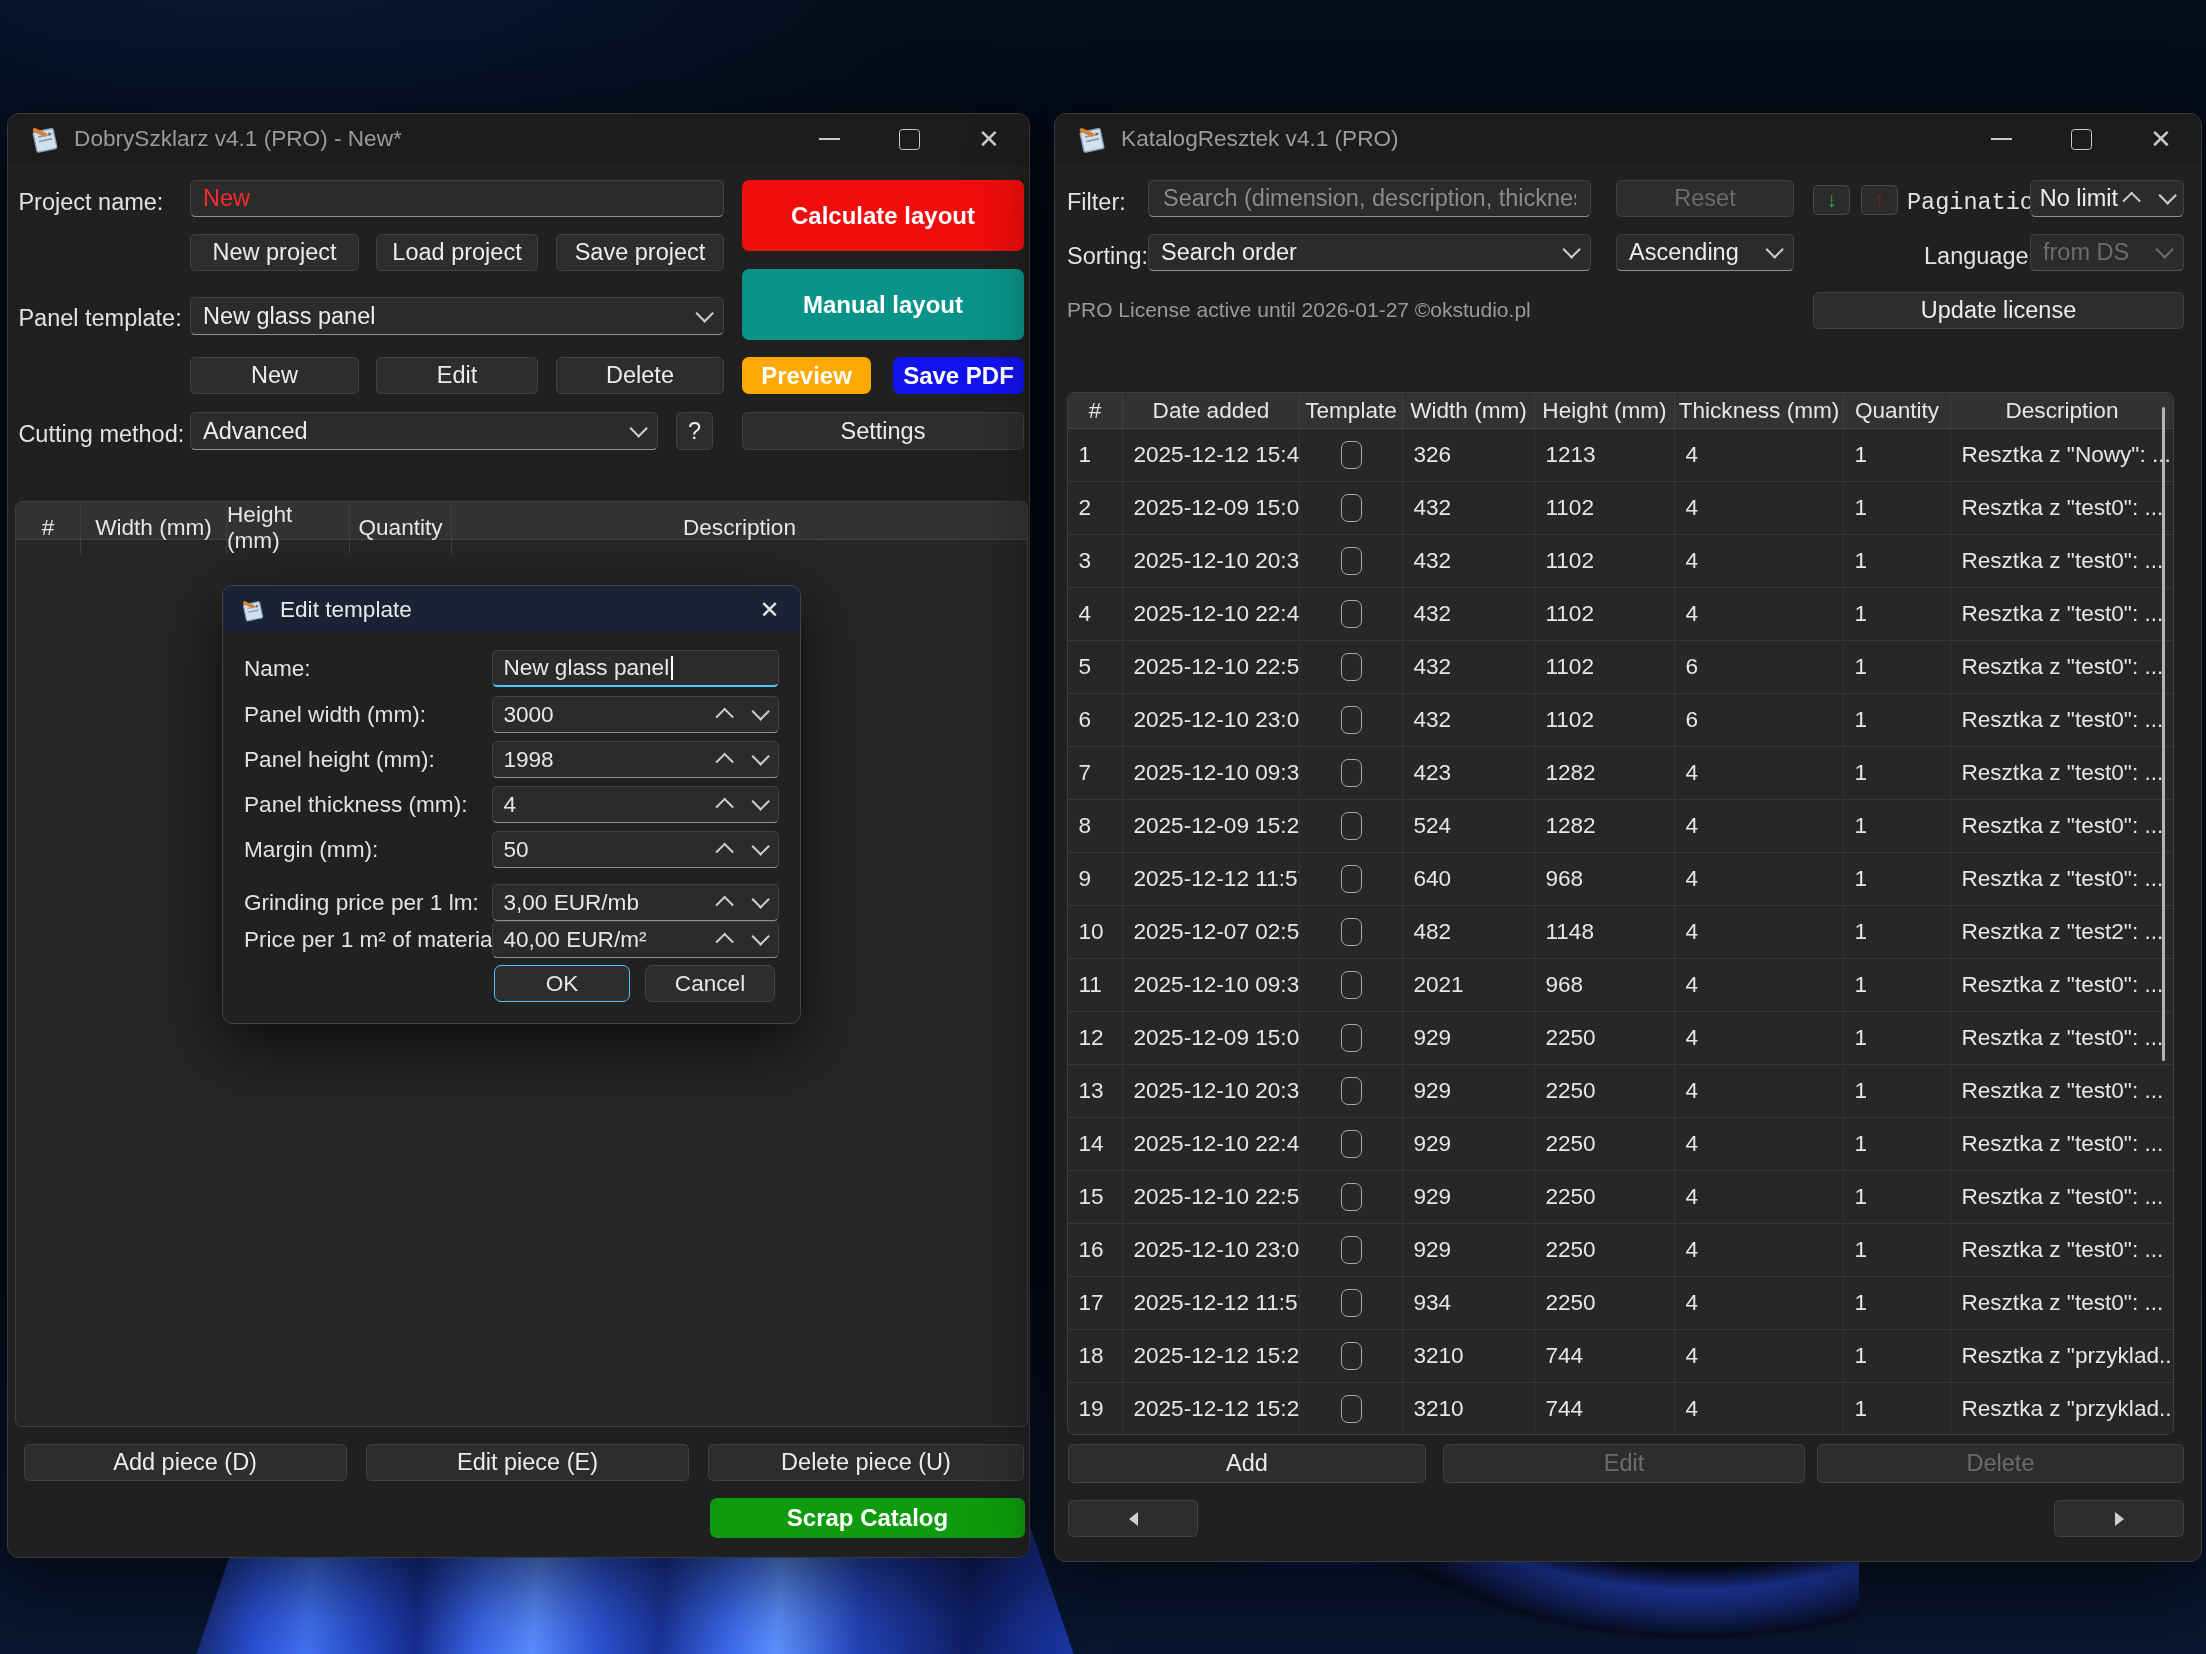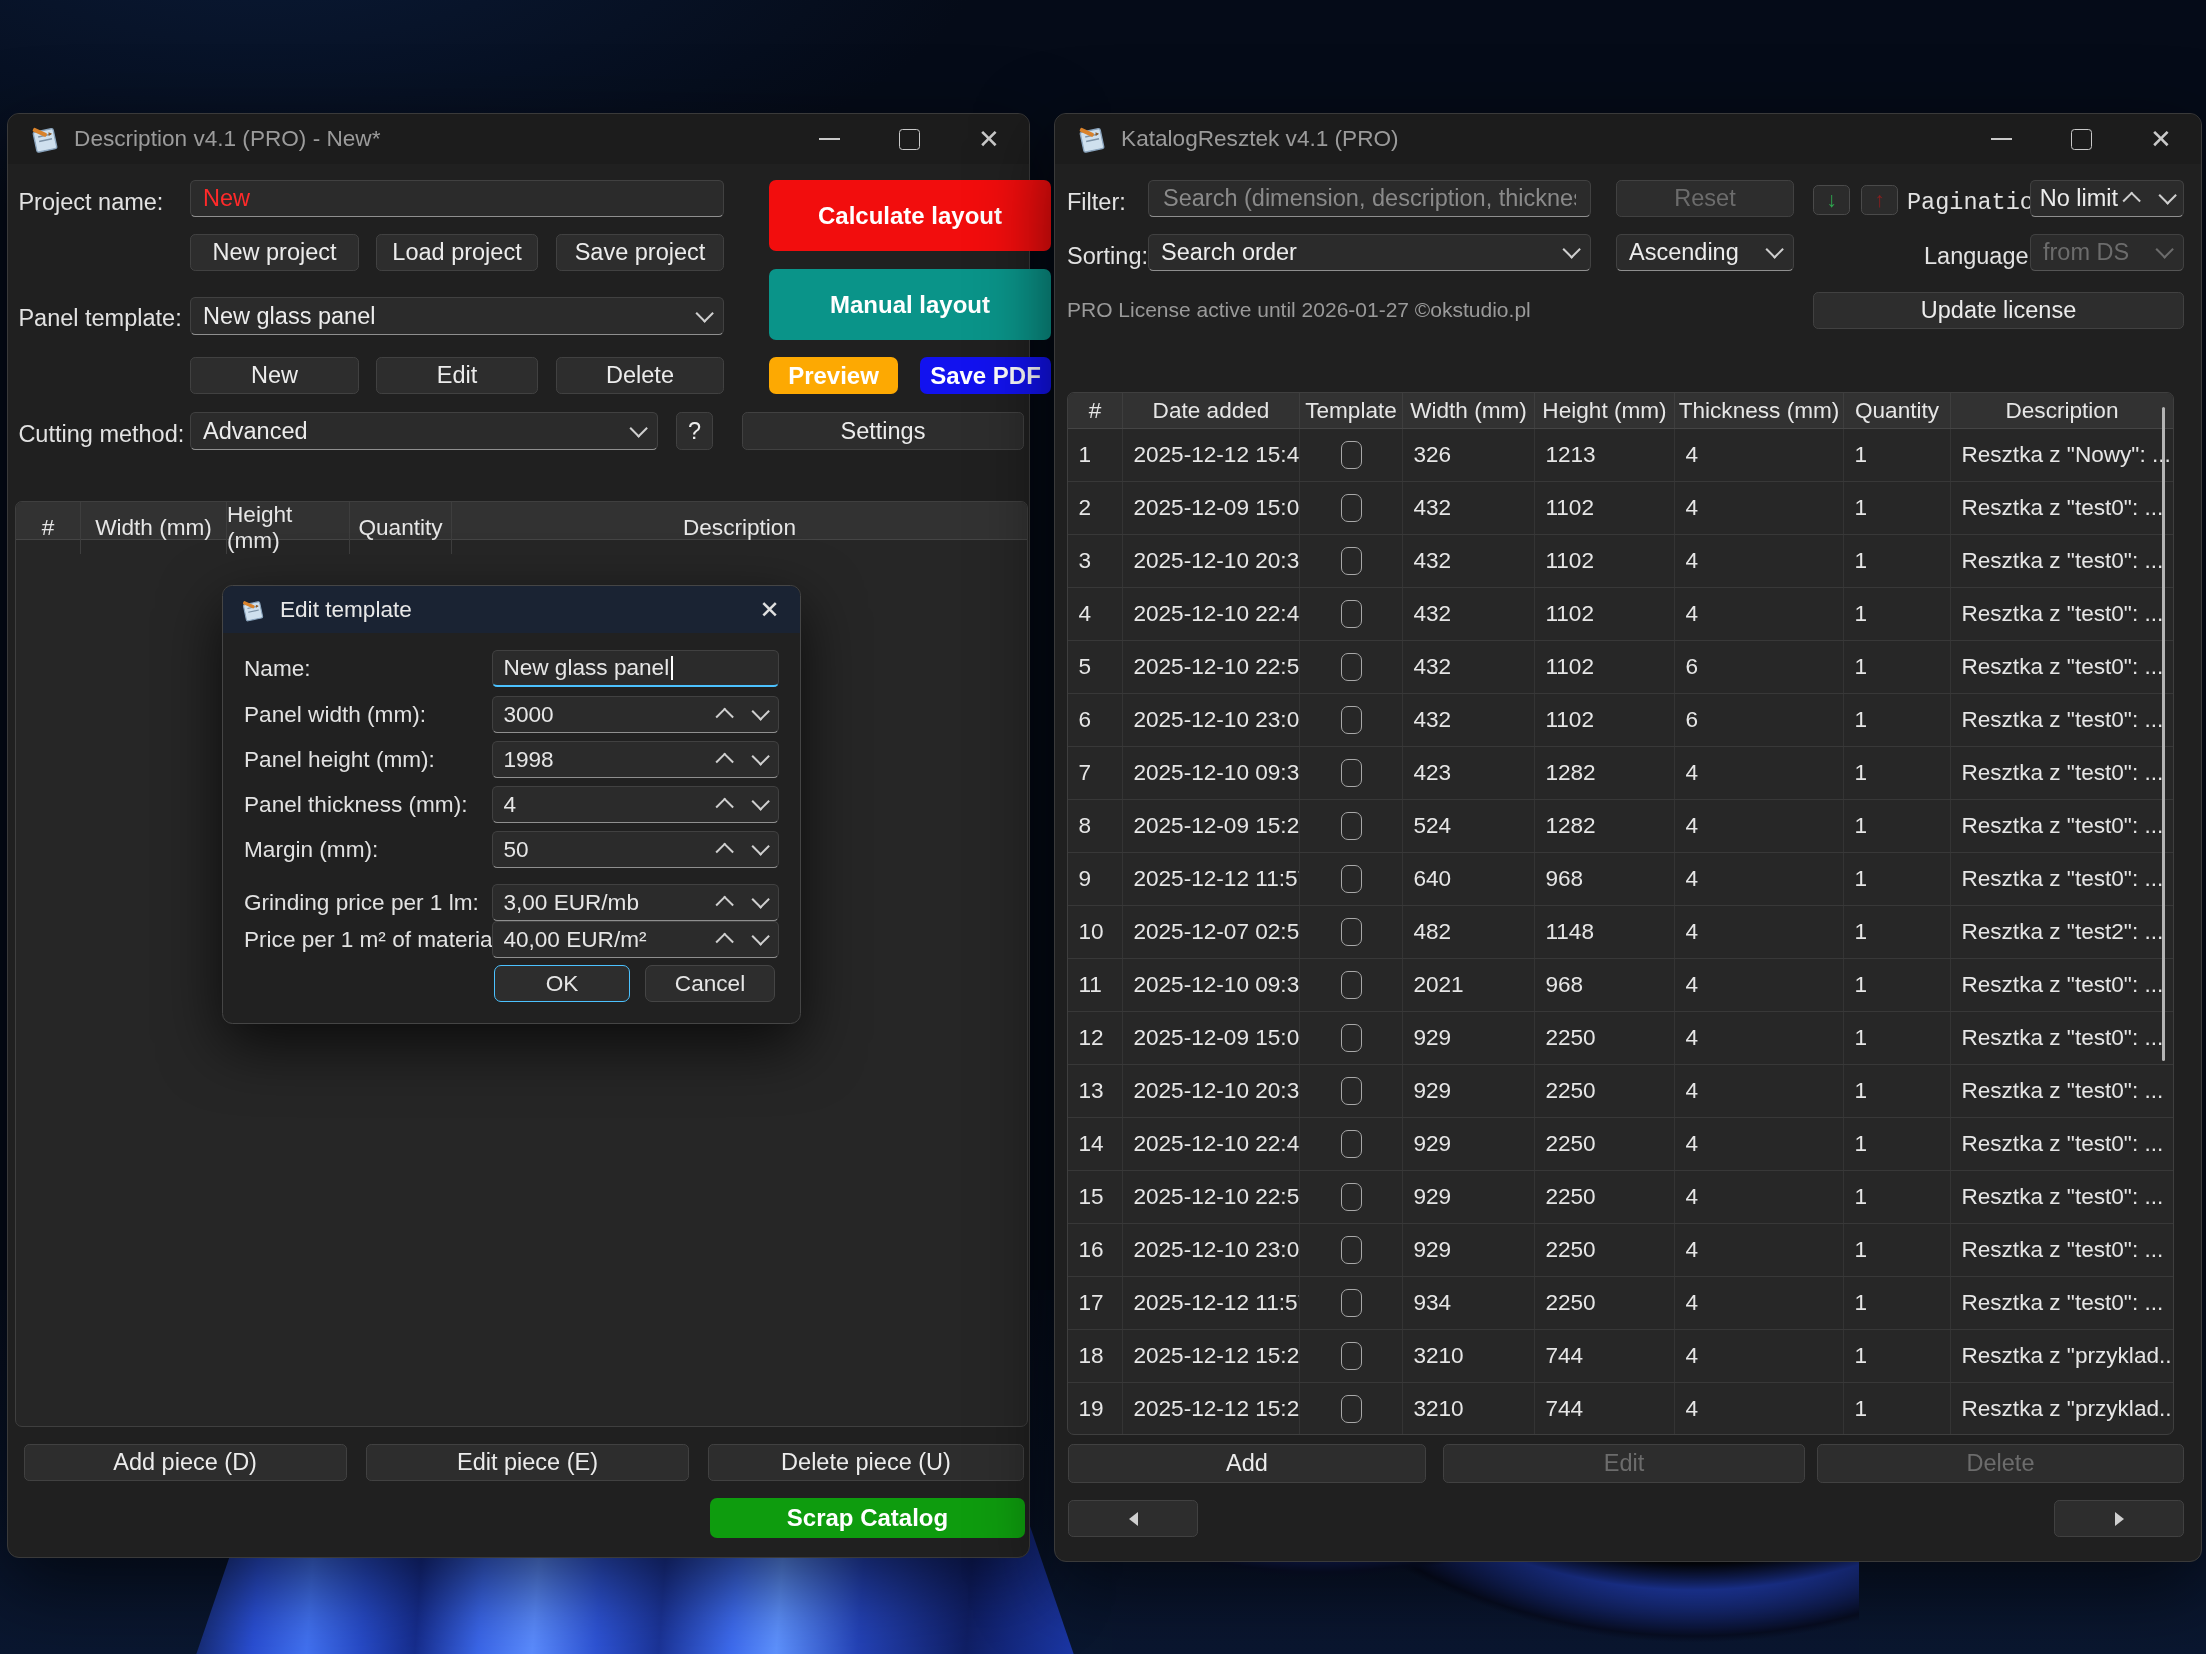--- a/index.html
+++ b/index.html
@@ -46,21 +46,21 @@
   .btn{display:flex;align-items:center;justify-content:center;cursor:pointer;background:#2d2d2d;}
   .btn.disabled{color:#6c6c6c;}
   .drop{display:flex;align-items:center;padding:0 12px;border-bottom:1.7px solid #8f8f8f;}
   .drop .chev{margin-left:auto;}
   .drop.disabled{color:#6c6c6c;border-bottom-color:#555;}
   .chev{width:11.3px;height:11.3px;border-right:2.6px solid #cfcfcf;border-bottom:2.6px solid #cfcfcf;
     transform:rotate(45deg);margin-top:-5.2px;flex:0 0 auto;}
   .chev.up{transform:rotate(-135deg);margin-top:5.2px;}
   .chev.dis{border-color:#6c6c6c;}
   .spinner-ctrl{margin-left:auto;display:flex;gap:22.6px;align-items:center;}
-  .accent{font-weight:bold;color:#fff;border:none;font-size:24px;margin-left:27px;}
+  .accent{font-weight:bold;color:#fff;border:none;font-size:24px;}
   input.real{background:transparent;border:none;outline:none;color:#ececec;
     font-size:23.5px;width:100%;font-family:inherit;}
   input.real::placeholder{color:#8a8a8a;}
   .redtext{color:#ff2a2a;}
 
   
   .warn{position:absolute;left:10.4px;top:466px;font-size:23.5px;color:#ff2222;}
   .ptable{position:absolute;left:7px;top:387px;width:1011px;height:924px;
     background:#262626;border:0.9px solid #3f3f3f;border-radius:7px;overflow:hidden;}
   .ptable .thead{display:grid;grid-template-columns:65px 146px 123px 102px 1fr;height:37px;
@@ -140,21 +140,21 @@
       <polygon points="21,9 25,10.5 21.5,13" fill="#8a5a2b" transform="rotate(4 22 11)"></polygon>
     </g>
   </defs>
 </svg>
 
 <div class="window win-left">
   <div class="titlebar">
     <svg class="app-icon" viewBox="0 0 32 32">
         <use href="#notepad-icon"></use>
       </svg>
-    <span class="titletext">Description v4.1 (PRO) - New*</span>
+    <span class="titletext">DobrySzklarz v4.1 (PRO) - New*</span>
     <div class="wc">
       <div>
           <span class="glyph-min"></span>
         </div>
       <div>
           <span class="glyph-max"></span>
         </div>
       <div>
           <span class="glyph-close">✕</span>
         </div>

